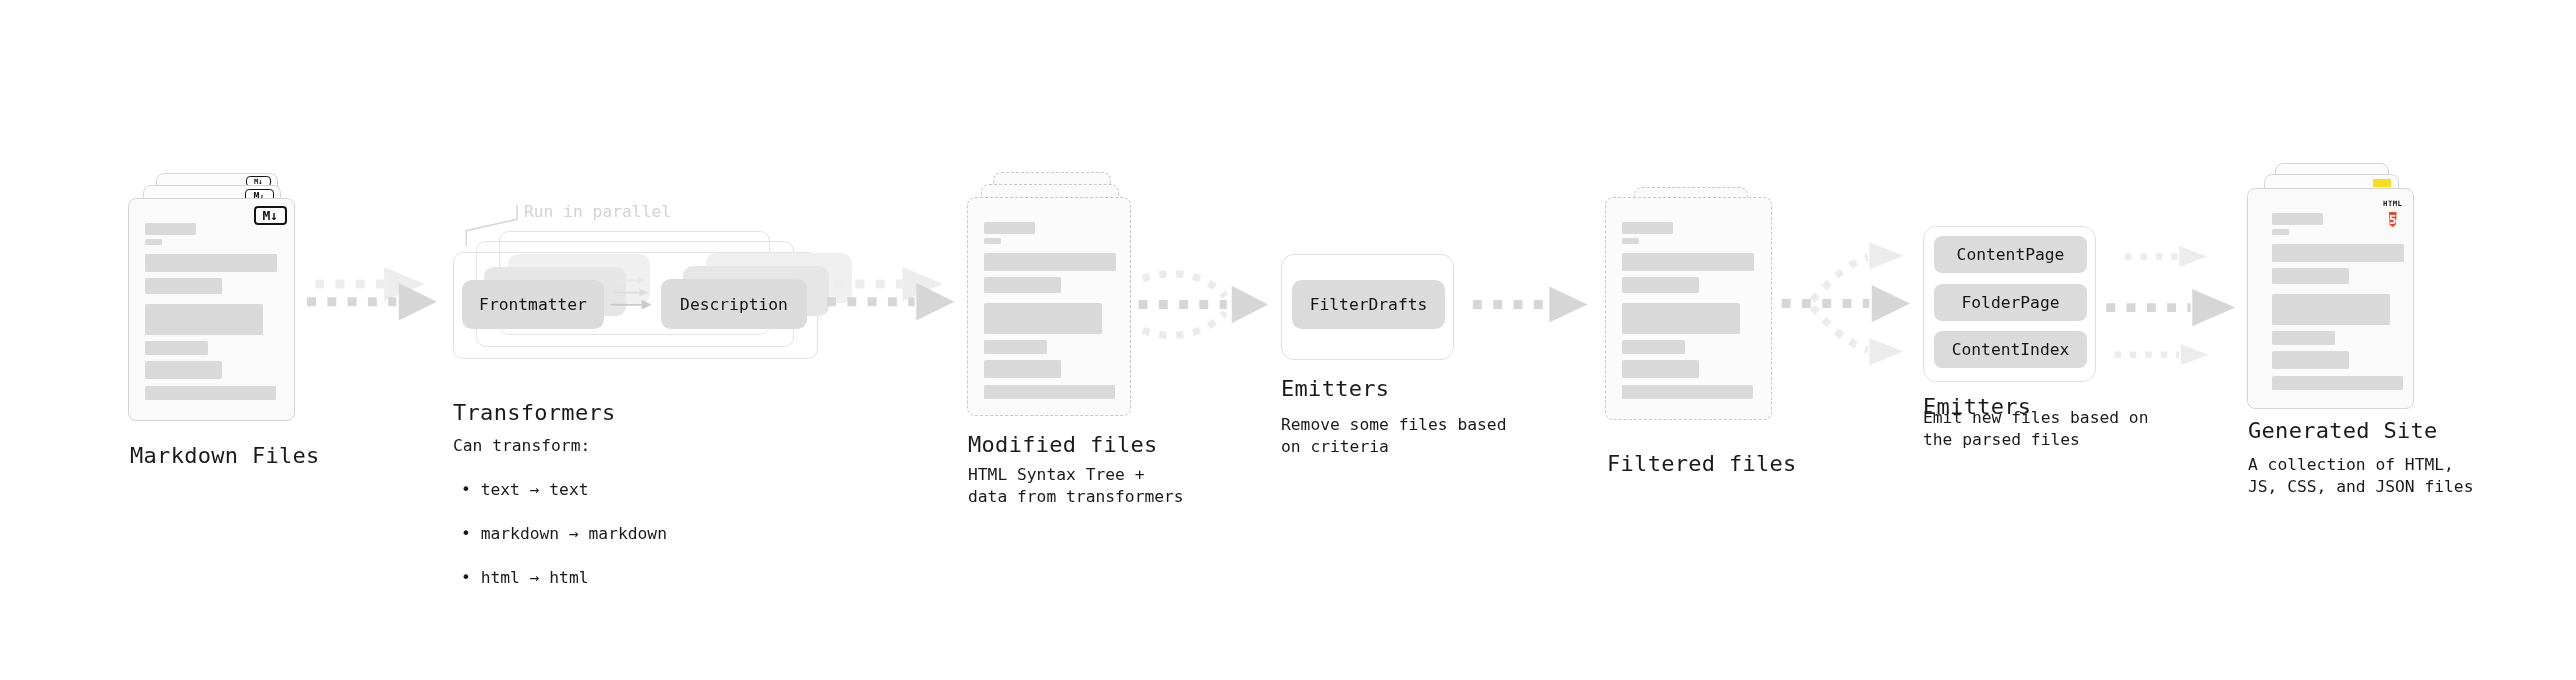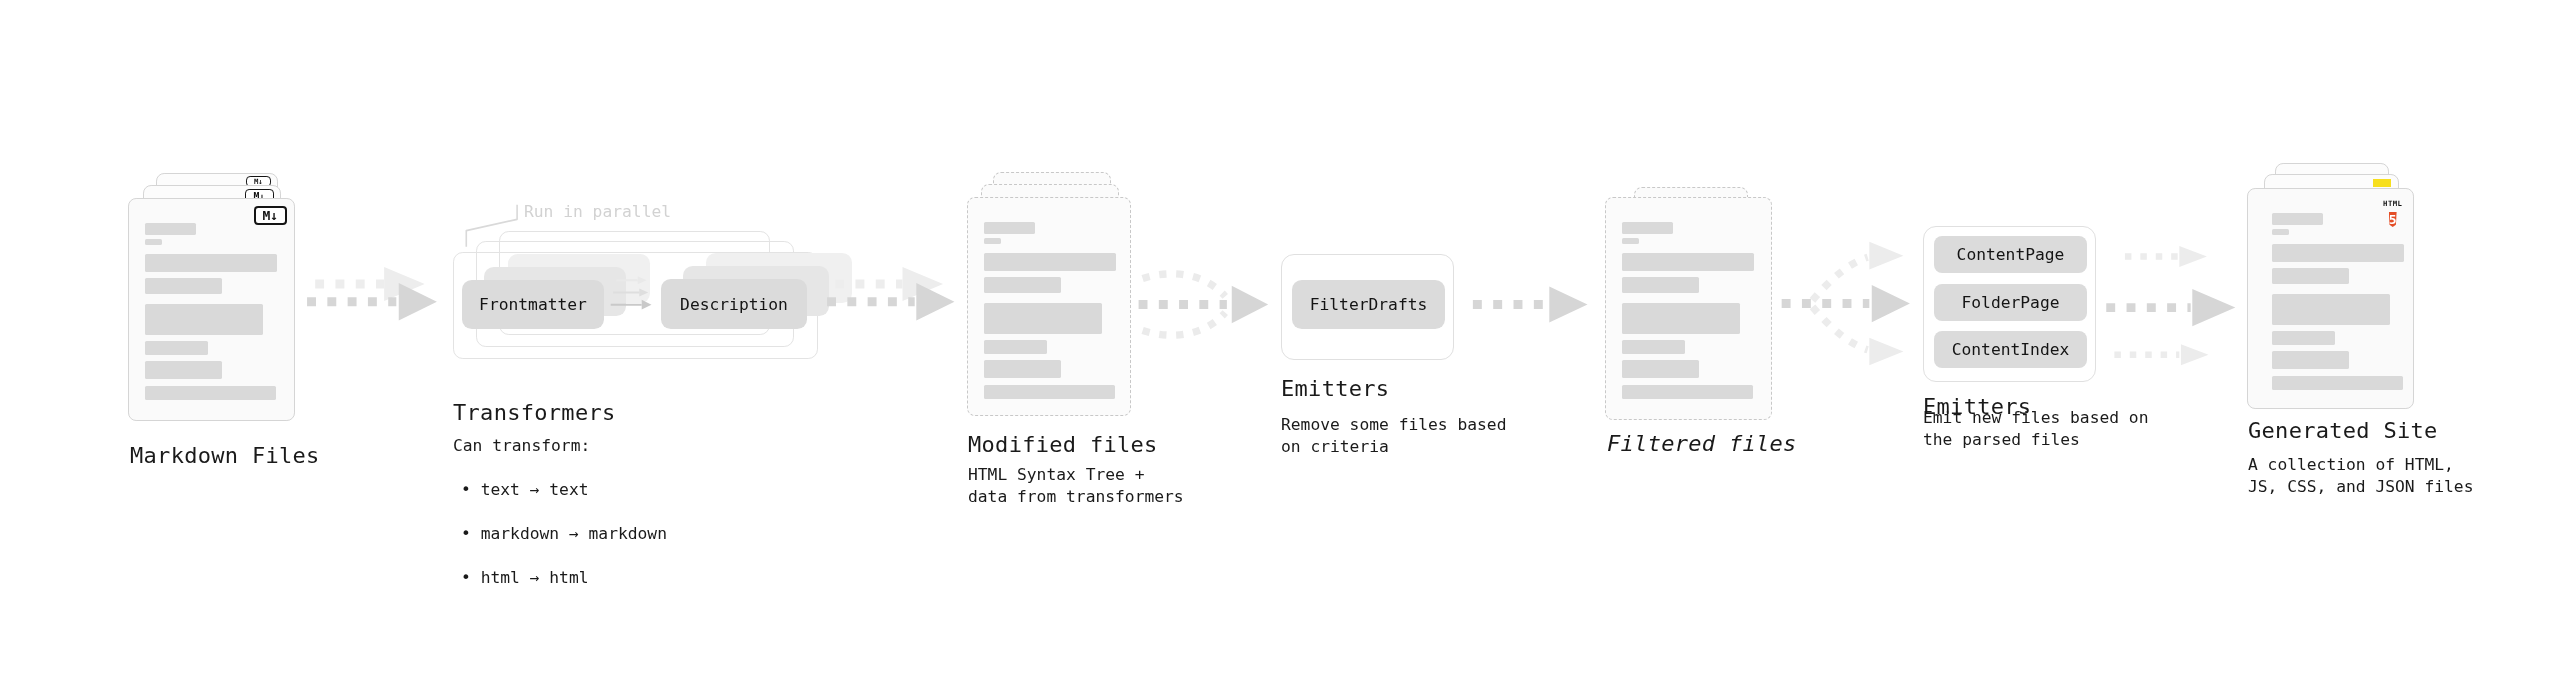--- a/index.html
+++ b/index.html
@@ -190,21 +190,21 @@
     <div class="file-card dashed" style="left:1605px;top:197px;width:167px;height:223px;">
       <i class="ln" style="width:51px;height:12.2px;margin-top:0;"></i>
       <i class="ln" style="width:17px;height:5.7px;margin-top:4.1px;"></i>
       <i class="ln" style="width:132px;height:18px;margin-top:9px;"></i>
       <i class="ln" style="width:77px;height:16.3px;margin-top:6.5px;"></i>
       <i class="ln" style="width:118px;height:31px;margin-top:9.8px;"></i>
       <i class="ln" style="width:63px;height:14.6px;margin-top:5.7px;"></i>
       <i class="ln" style="width:77px;height:18px;margin-top:5.7px;"></i>
       <i class="ln" style="width:131px;height:14.6px;margin-top:6.5px;"></i>
     </div>
-    <div class="stage-label" style="left:1607px;top:431px;font-style:italic;">Filtered files</div>
+    <div class="stage-label" style="left:1607px;top:451px;">Filtered files</div>
   </div>
 
   <svg class="connector" style="left:1780px;top:237px;" width="134" height="138" viewBox="0 0 165 170">
     <g>
       <path d="M 40,78 C 62,52 85,32 108,25" fill="none" stroke="#ececec" stroke-width="9" stroke-dasharray="9 12"></path>
       <polygon points="110,6 152,23 110,40" fill="#ececec"></polygon>
     </g>
     <g>
       <path d="M 40,86 C 62,112 85,132 108,139" fill="none" stroke="#ececec" stroke-width="9" stroke-dasharray="9 12"></path>
       <polygon points="110,124 152,141 110,158" fill="#ececec"></polygon>

